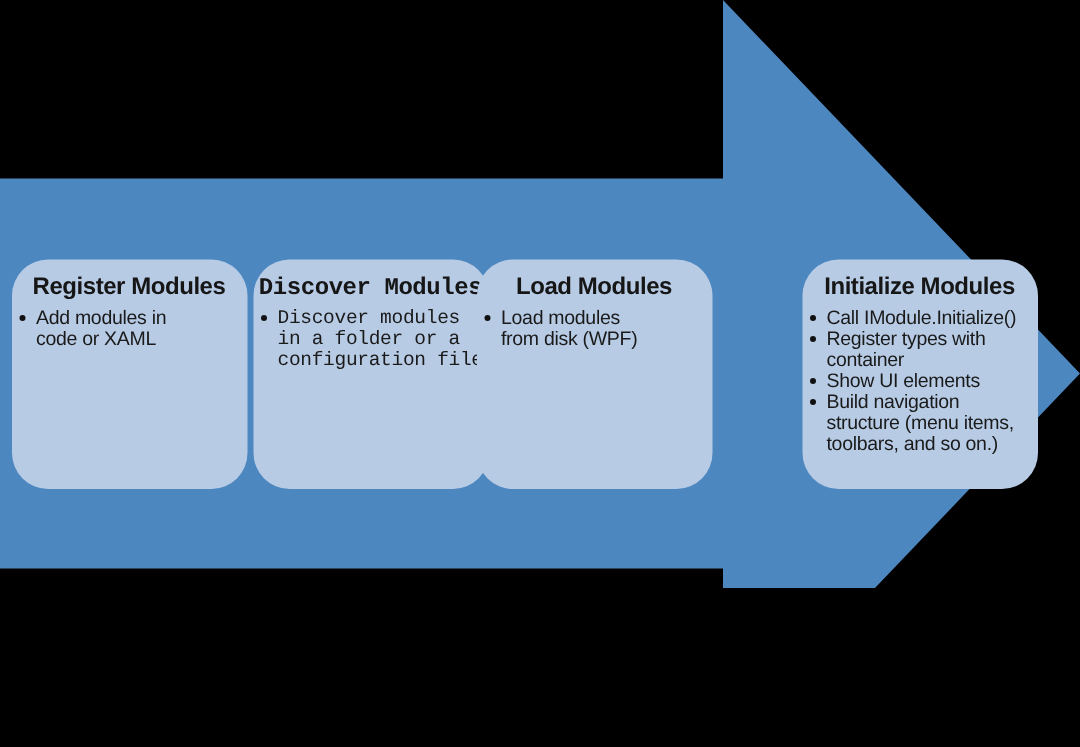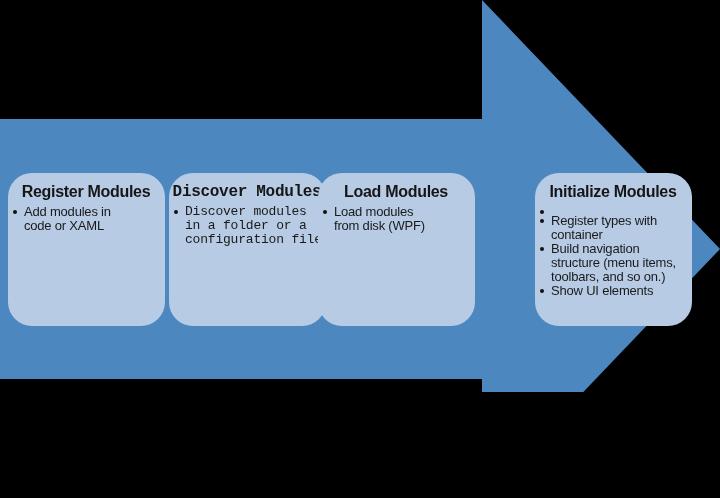--- a/index.html
+++ b/index.html
@@ -112,32 +112,33 @@
 from disk (WPF)</span>
       </li>
     </ul>
   </div>
 
   <div class="box" id="box-4">
     <div class="box-title">Initialize Modules</div>
     <ul class="bullets">
       <li class="bullet">
         <span class="dot"></span>
+        <span class="bullet-text">Call IModule.Initialize()</span>
       </li>
       <li class="bullet">
         <span class="dot"></span>
         <span class="bullet-text">Register types with
 container</span>
       </li>
       <li class="bullet">
         <span class="dot"></span>
+        <span class="bullet-text">Show UI elements</span>
+      </li>
+      <li class="bullet">
+        <span class="dot"></span>
         <span class="bullet-text">Build navigation
 structure (menu items,
 toolbars, and so on.)</span>
-      </li>
-      <li class="bullet">
-        <span class="dot"></span>
-        <span class="bullet-text">Show UI elements</span>
       </li>
     </ul>
   </div>
 
 </div>
 
 </body></html>

